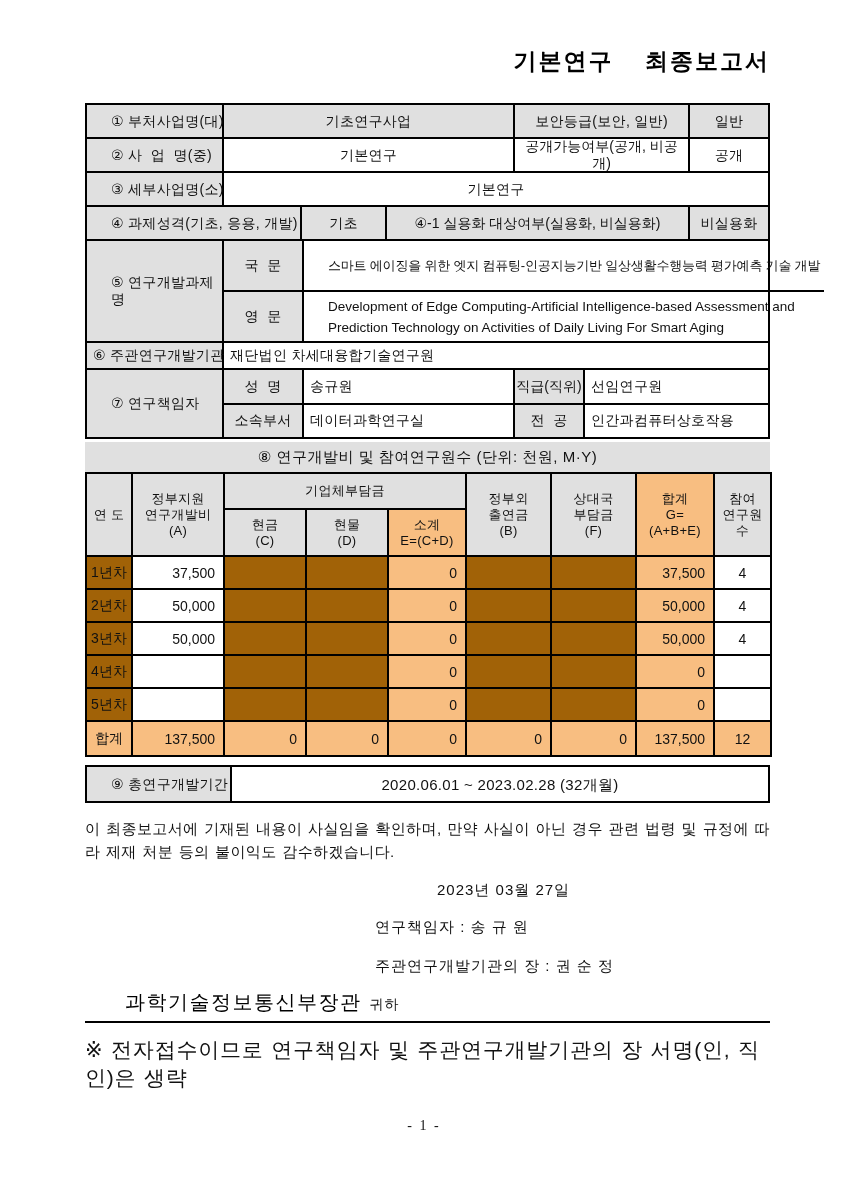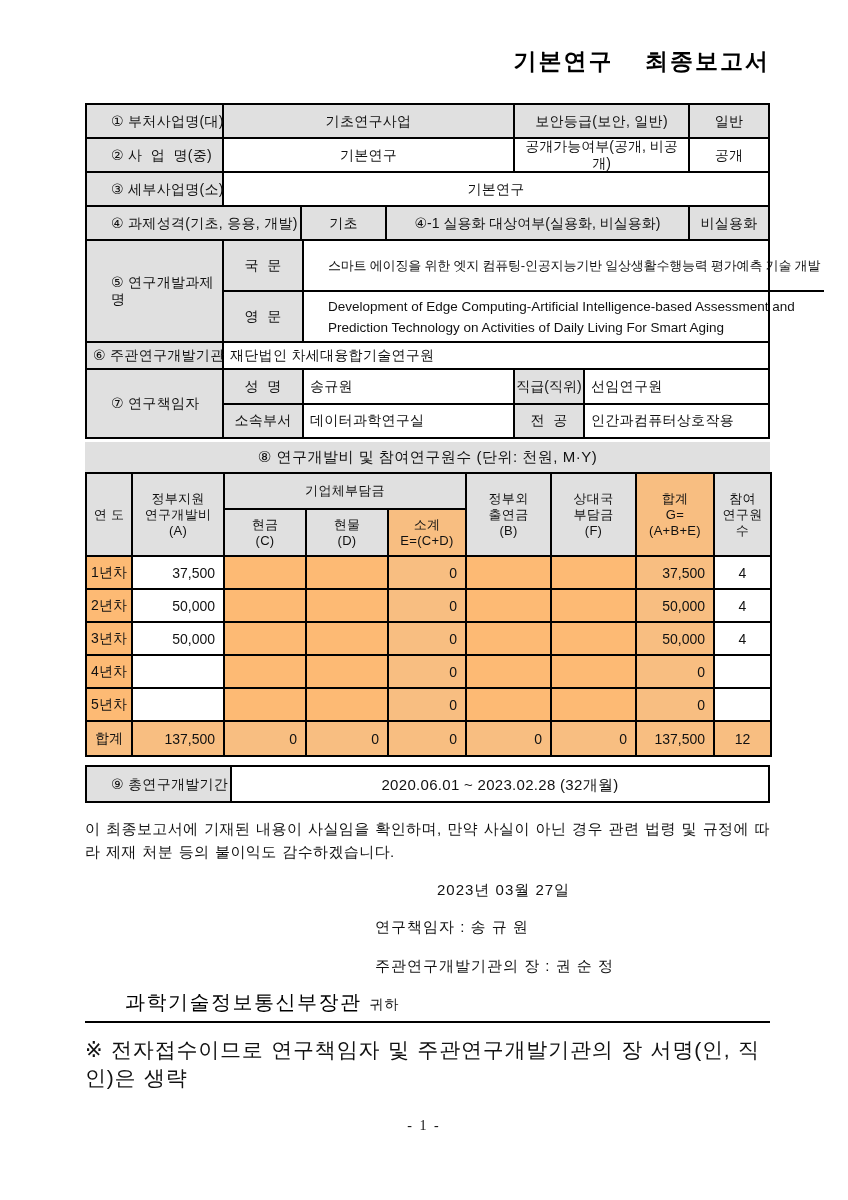--- a/index.html
+++ b/index.html
@@ -54,21 +54,21 @@
     margin-top:3px; height:30px; line-height:30px; background:#e0e0e0;
     text-align:center; font-size:15px; letter-spacing:.5px;
   }
 
   
   table.budget { width:685px; border-collapse:collapse; table-layout:fixed; font-size:14px; }
   table.budget td { border:2px solid #000; text-align:center; vertical-align:middle; padding:1px 4px; }
   table.budget td.bh { background:#e0e0e0; white-space:pre-line; font-size:13px; line-height:16px; letter-spacing:.3px; }
   table.budget td.bh.orange, table.budget td.orange { background:#f8be81; }
   table.budget td.num { text-align:right; padding-right:8px; }
-  table.budget td.graycell { background:#fdba74; }
+  table.budget td.graycell { background:#a16207; }
   table.budget tr.body td { height:33px; }
   table.budget tr.totalr td { height:35px; background:#f8be81; }
 
   .t9 { margin-top:8px; }
   .t9 .t1-row { height:34px; }
 
   .decl {
     margin-top:14px; font-size:15px; line-height:23px; text-align:justify;
     letter-spacing:.4px; word-spacing:1px;
   }

